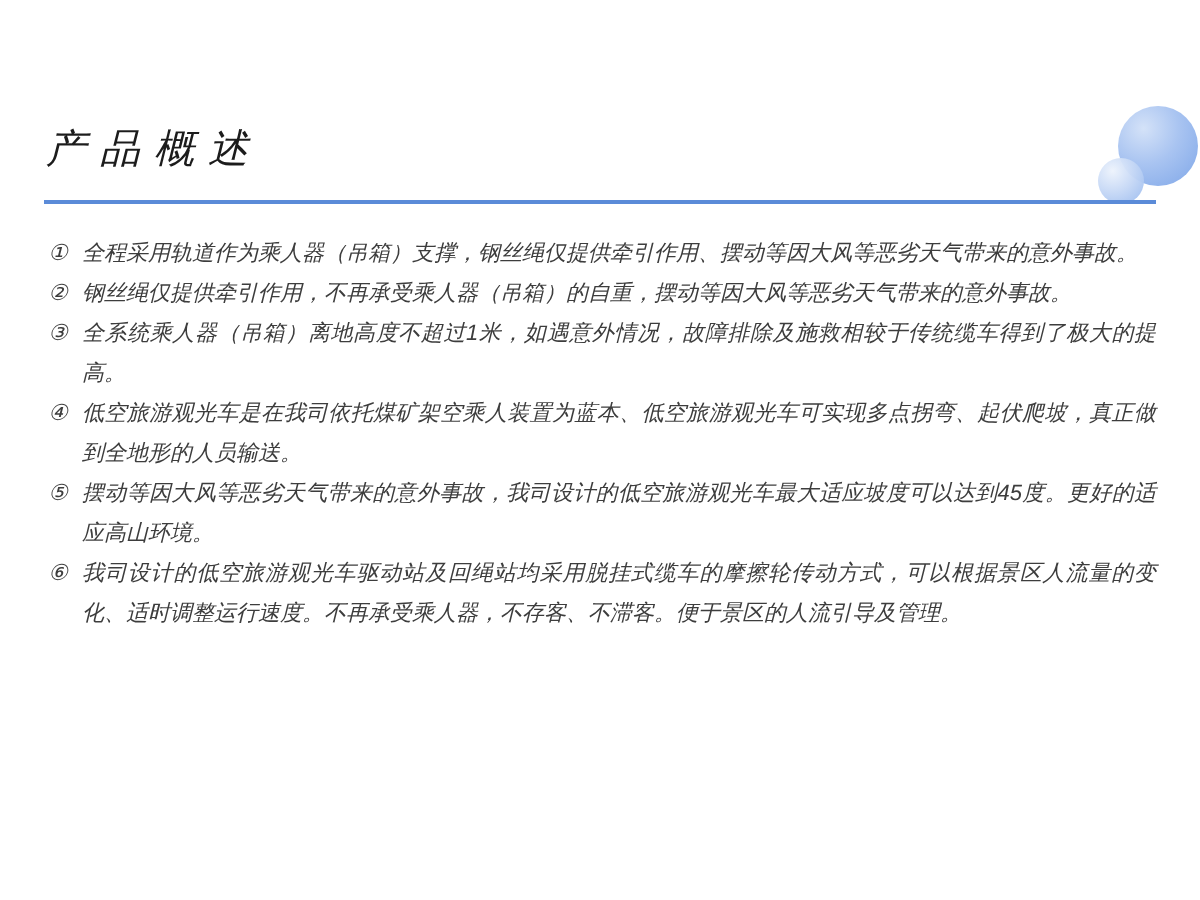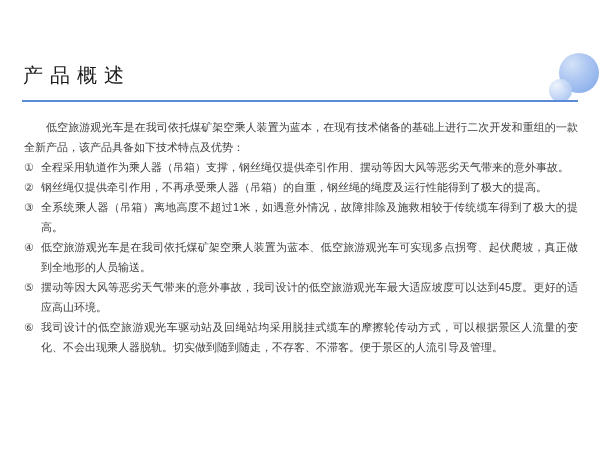--- a/index.html
+++ b/index.html
@@ -12,20 +12,21 @@
     height: 450px;
     overflow: hidden;
     font-family: "Liberation Sans", sans-serif;
   }
   .slide {
     position: relative;
     width: 600px;
     height: 450px;
     background: #ffffff;
     overflow: hidden;
+    font-style: italic;
   }
   
   .circle-large {
     position: absolute;
     left: 559px;
     top: 53px;
     width: 40px;
     height: 40px;
     border-radius: 50%;
     background: radial-gradient(circle at 32% 28%, #d4e2f8 0%, #a9c4f1 45%, #7ea6e8 100%);
@@ -93,41 +94,40 @@
 
 <div class="slide">
 
   <div class="circle-large"></div>
   <div class="circle-small"></div>
 
   <h1 class="title">产品概述</h1>
   <div class="title-rule"></div>
 
   <div class="content">
-    <p class="intro">低空旅游观光车是在我司依托煤矿架空乘人装置为蓝本，在现有技术储备的基础上进行二次开发和重组的一款全新产品，该产品具备如下技术特点及优势：</p>
 
     <div class="feature">
       <span class="num">①</span>
       <span class="txt">全程采用轨道作为乘人器（吊箱）支撑，钢丝绳仅提供牵引作用、摆动等因大风等恶劣天气带来的意外事故。</span>
     </div>
     <div class="feature">
       <span class="num">②</span>
-      <span class="txt">钢丝绳仅提供牵引作用，不再承受乘人器（吊箱）的自重，钢丝绳的绳度及运行性能得到了极大的提高。</span>
+      <span class="txt">钢丝绳仅提供牵引作用，不再承受乘人器（吊箱）的自重，摆动等因大风等恶劣天气带来的意外事故。</span>
     </div>
     <div class="feature">
       <span class="num">③</span>
       <span class="txt">全系统乘人器（吊箱）离地高度不超过1米，如遇意外情况，故障排除及施救相较于传统缆车得到了极大的提高。</span>
     </div>
     <div class="feature">
       <span class="num">④</span>
       <span class="txt">低空旅游观光车是在我司依托煤矿架空乘人装置为蓝本、低空旅游观光车可实现多点拐弯、起伏爬坡，真正做到全地形的人员输送。</span>
     </div>
     <div class="feature">
       <span class="num">⑤</span>
       <span class="txt">摆动等因大风等恶劣天气带来的意外事故，我司设计的低空旅游观光车最大适应坡度可以达到45度。更好的适应高山环境。</span>
     </div>
     <div class="feature">
       <span class="num">⑥</span>
-      <span class="txt">我司设计的低空旅游观光车驱动站及回绳站均采用脱挂式缆车的摩擦轮传动方式，可以根据景区人流量的变化、不会出现乘人器脱轨。切实做到随到随走，不存客、不滞客。便于景区的人流引导及管理。</span>
+      <span class="txt">我司设计的低空旅游观光车驱动站及回绳站均采用脱挂式缆车的摩擦轮传动方式，可以根据景区人流量的变化、适时调整运行速度。不再承受乘人器，不存客、不滞客。便于景区的人流引导及管理。</span>
     </div>
   </div>
 
 </div>
 
 </body></html>

